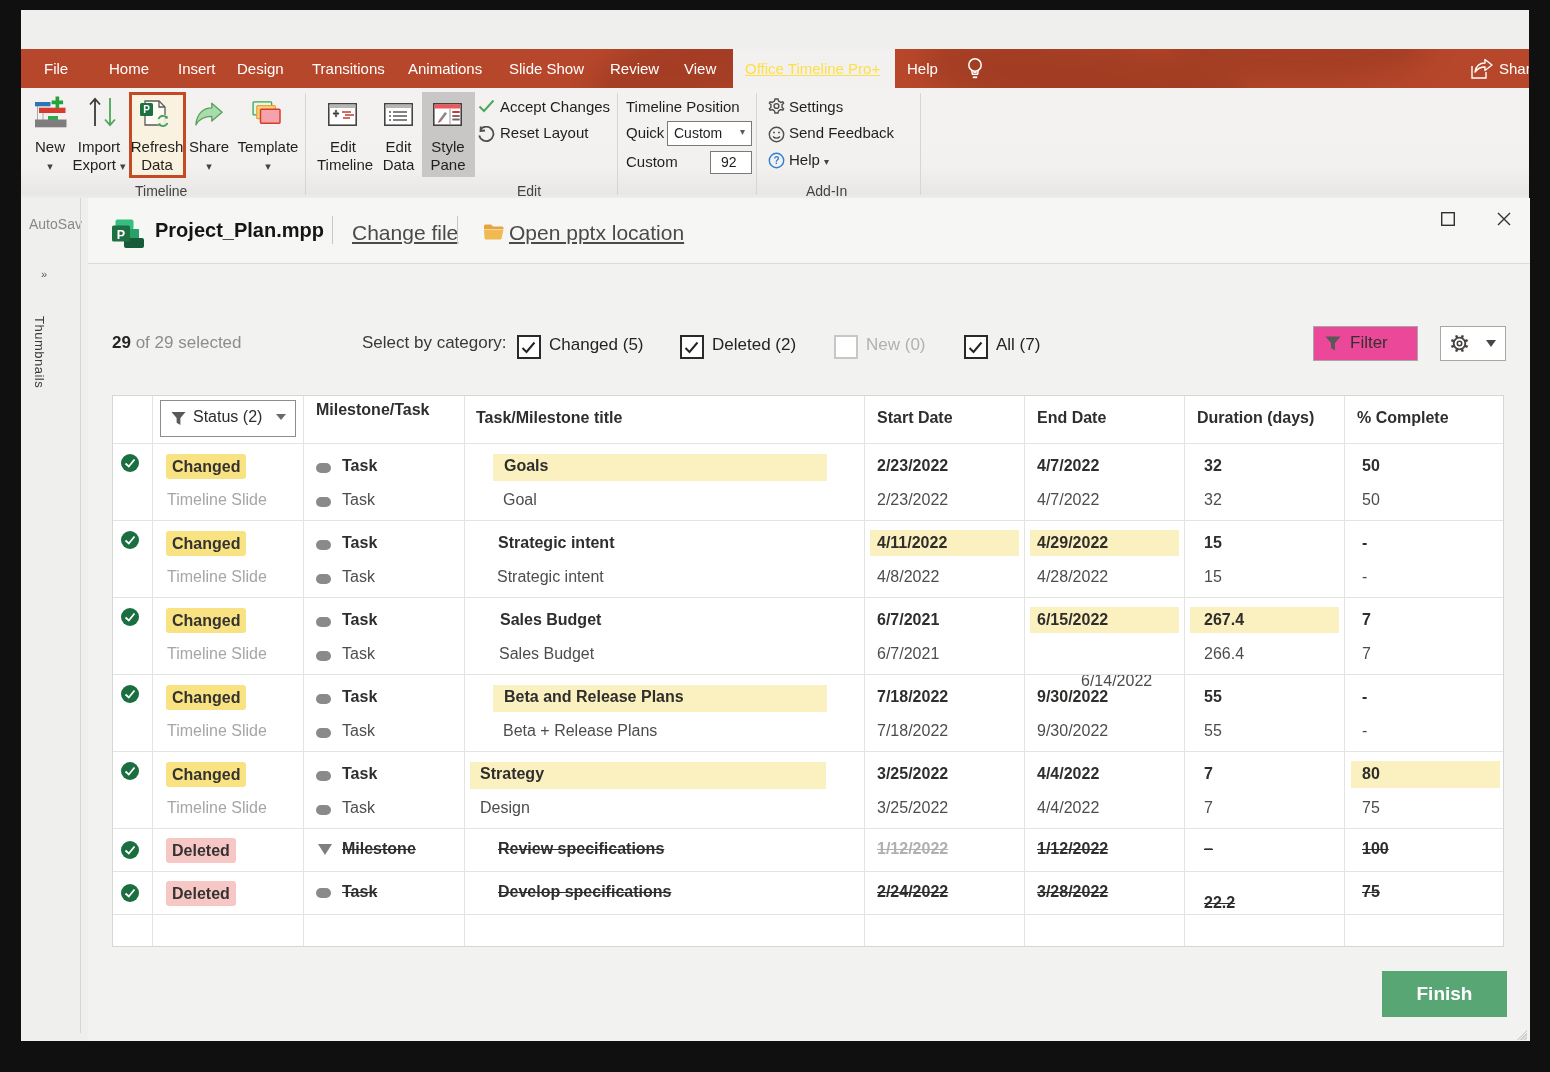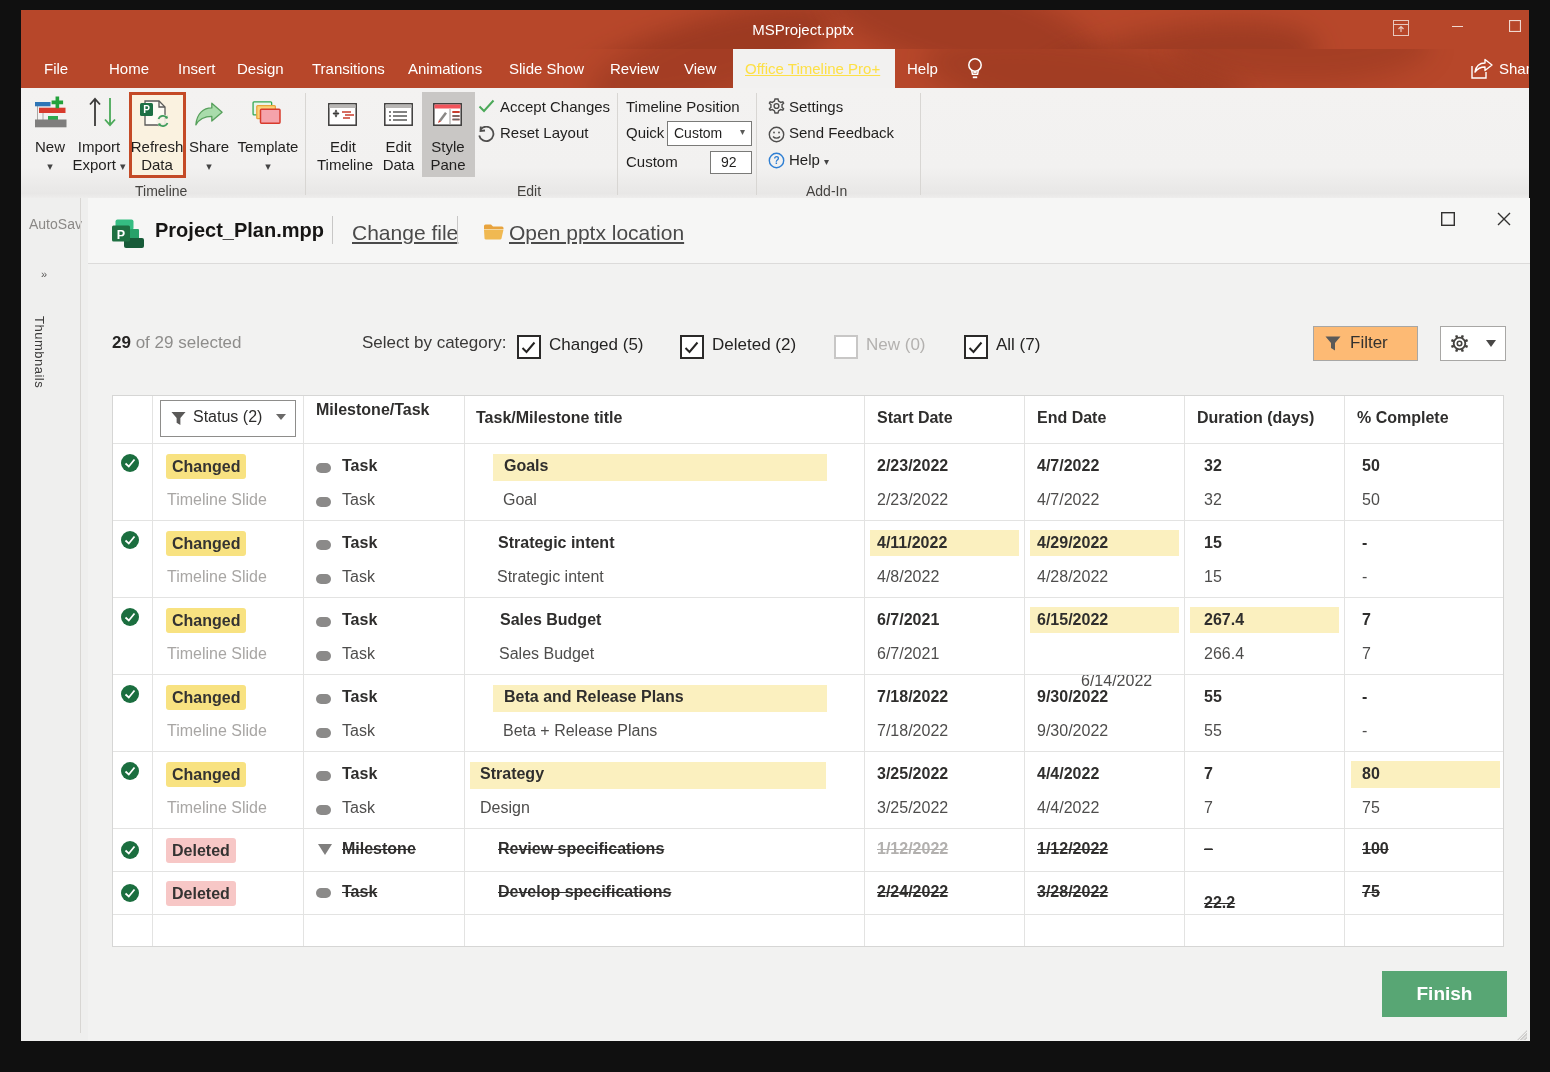--- a/index.html
+++ b/index.html
@@ -30,35 +30,20 @@
   .lab{position:absolute;height:25px;line-height:25px;border-radius:3px;font-weight:bold;font-size:16px;color:#343332;padding:0 6px;}
   .lab.chg{background:#f8e281;}
   .lab.del{background:#f7c7c6;}
   .gcheck{position:absolute;width:18px;height:18px;}
   .pill{position:absolute;width:15px;height:10px;border-radius:5px;background:#8b8a89;}
   .strike{text-decoration:line-through;}
 </style>
 </head>
 <body>
 <div id="win">
-  <div id="titlebar">
-    <div class="abs" style="left:520px;top:14px;width:300px;height:80px;border-radius:50%;background:rgba(95,28,14,0.30);filter:blur(12px);transform:rotate(-18deg);"></div>
-    <div class="abs" style="left:800px;top:-30px;width:280px;height:90px;border-radius:50%;background:rgba(95,28,14,0.26);filter:blur(13px);transform:rotate(14deg);"></div>
-    <div class="abs" style="left:1000px;top:18px;width:300px;height:90px;border-radius:50%;background:rgba(95,28,14,0.28);filter:blur(13px);transform:rotate(-10deg);"></div>
-    <div class="abs" style="left:56px;right:0;top:0;text-align:center;color:#fff;font-size:15px;line-height:39px;">MSProject.pptx</div>
-    <svg class="abs" style="left:1372px;top:10px;" width="16" height="16" viewBox="0 0 16 16">
-        <rect x="0.5" y="0.5" width="15" height="15" fill="none" stroke="#e8c8be" stroke-width="1"></rect>
-        <line x1="0.5" y1="4.5" x2="15.5" y2="4.5" stroke="#e8c8be"></line>
-        <path d="M8 12 V7 M5.5 9 L8 6.5 L10.5 9" fill="none" stroke="#e8c8be" stroke-width="1.2"></path>
-      </svg>
-    <div class="abs" style="left:1431px;top:16px;width:11px;height:1px;background:#f0d8d0;"></div>
-    <svg class="abs" style="left:1488px;top:10px;" width="12" height="12" viewBox="0 0 12 12">
-        <rect x="0.5" y="0.5" width="11" height="11" fill="none" stroke="#f0d8d0" stroke-width="1.2"></rect>
-      </svg>
-  </div>
   <div id="menurow">
     <div class="abs" style="left:560px;top:-40px;width:300px;height:80px;border-radius:50%;background:rgba(95,28,14,0.22);filter:blur(13px);transform:rotate(-18deg);"></div>
     <div class="abs" style="left:900px;top:-10px;width:330px;height:85px;border-radius:50%;background:rgba(95,28,14,0.24);filter:blur(14px);transform:rotate(8deg);"></div>
     <div class="abs" style="left:1150px;top:-45px;width:260px;height:80px;border-radius:50%;background:rgba(95,28,14,0.20);filter:blur(13px);"></div>
     <div class="ttab" style="left:23px;">File</div>
     <div class="ttab" style="left:88px;">Home</div>
     <div class="ttab" style="left:157px;">Insert</div>
     <div class="ttab" style="left:216px;">Design</div>
     <div class="ttab" style="left:291px;">Transitions</div>
     <div class="ttab" style="left:387px;">Animations</div>
@@ -251,21 +236,21 @@
   <div class="chklab" style="left:624px;top:136px;">Deleted (2)</div>
   <div class="chkbox" style="left:746px;top:137px;border-color:#c8c7c6;"></div>
   <div class="chklab" style="left:778px;top:136px;color:#b3b1af;">New (0)</div>
   <div class="chkbox" style="left:876px;top:137px;">
       <svg width="17" height="17" viewBox="0 0 17 17">
         <path d="M2.5 9 L6.5 13 L14.5 3.5" fill="none" stroke="#252423" stroke-width="2"></path>
       </svg>
     </div>
   <div class="chklab" style="left:908px;top:136px;">All (7)</div>
 
-  <div class="abs" style="left:1225px;top:128px;width:105px;height:35px;background:#fdba74;border:1px solid #a8a7a5;box-sizing:border-box;">
+  <div class="abs" style="left:1225px;top:128px;width:105px;height:35px;background:#ec4899;border:1px solid #a8a7a5;box-sizing:border-box;">
     <svg class="abs" style="left:11px;top:9px;" width="16" height="15" viewBox="0 0 16 15">
         <path d="M0.5 0.5 H15.5 L10 7 V14.5 L6 12 V7 Z" fill="#5a5958"></path>
       </svg>
     <div class="abs" style="left:36px;top:6px;font-size:17px;color:#33322f;">Filter</div>
   </div>
   <div class="abs" style="left:1352px;top:128px;width:66px;height:35px;background:#fff;border:1px solid #a8a7a5;box-sizing:border-box;">
     <svg class="abs" style="left:8px;top:6px;" width="21" height="21" viewBox="0 0 17 17">
         <line x1="13.12" y1="10.41" x2="15.06" y2="11.22" stroke="#44423f" stroke-width="2.0"></line>
         <line x1="10.41" y1="13.12" x2="11.22" y2="15.06" stroke="#44423f" stroke-width="2.0"></line>
         <line x1="6.59" y1="13.12" x2="5.78" y2="15.06" stroke="#44423f" stroke-width="2.0"></line>

